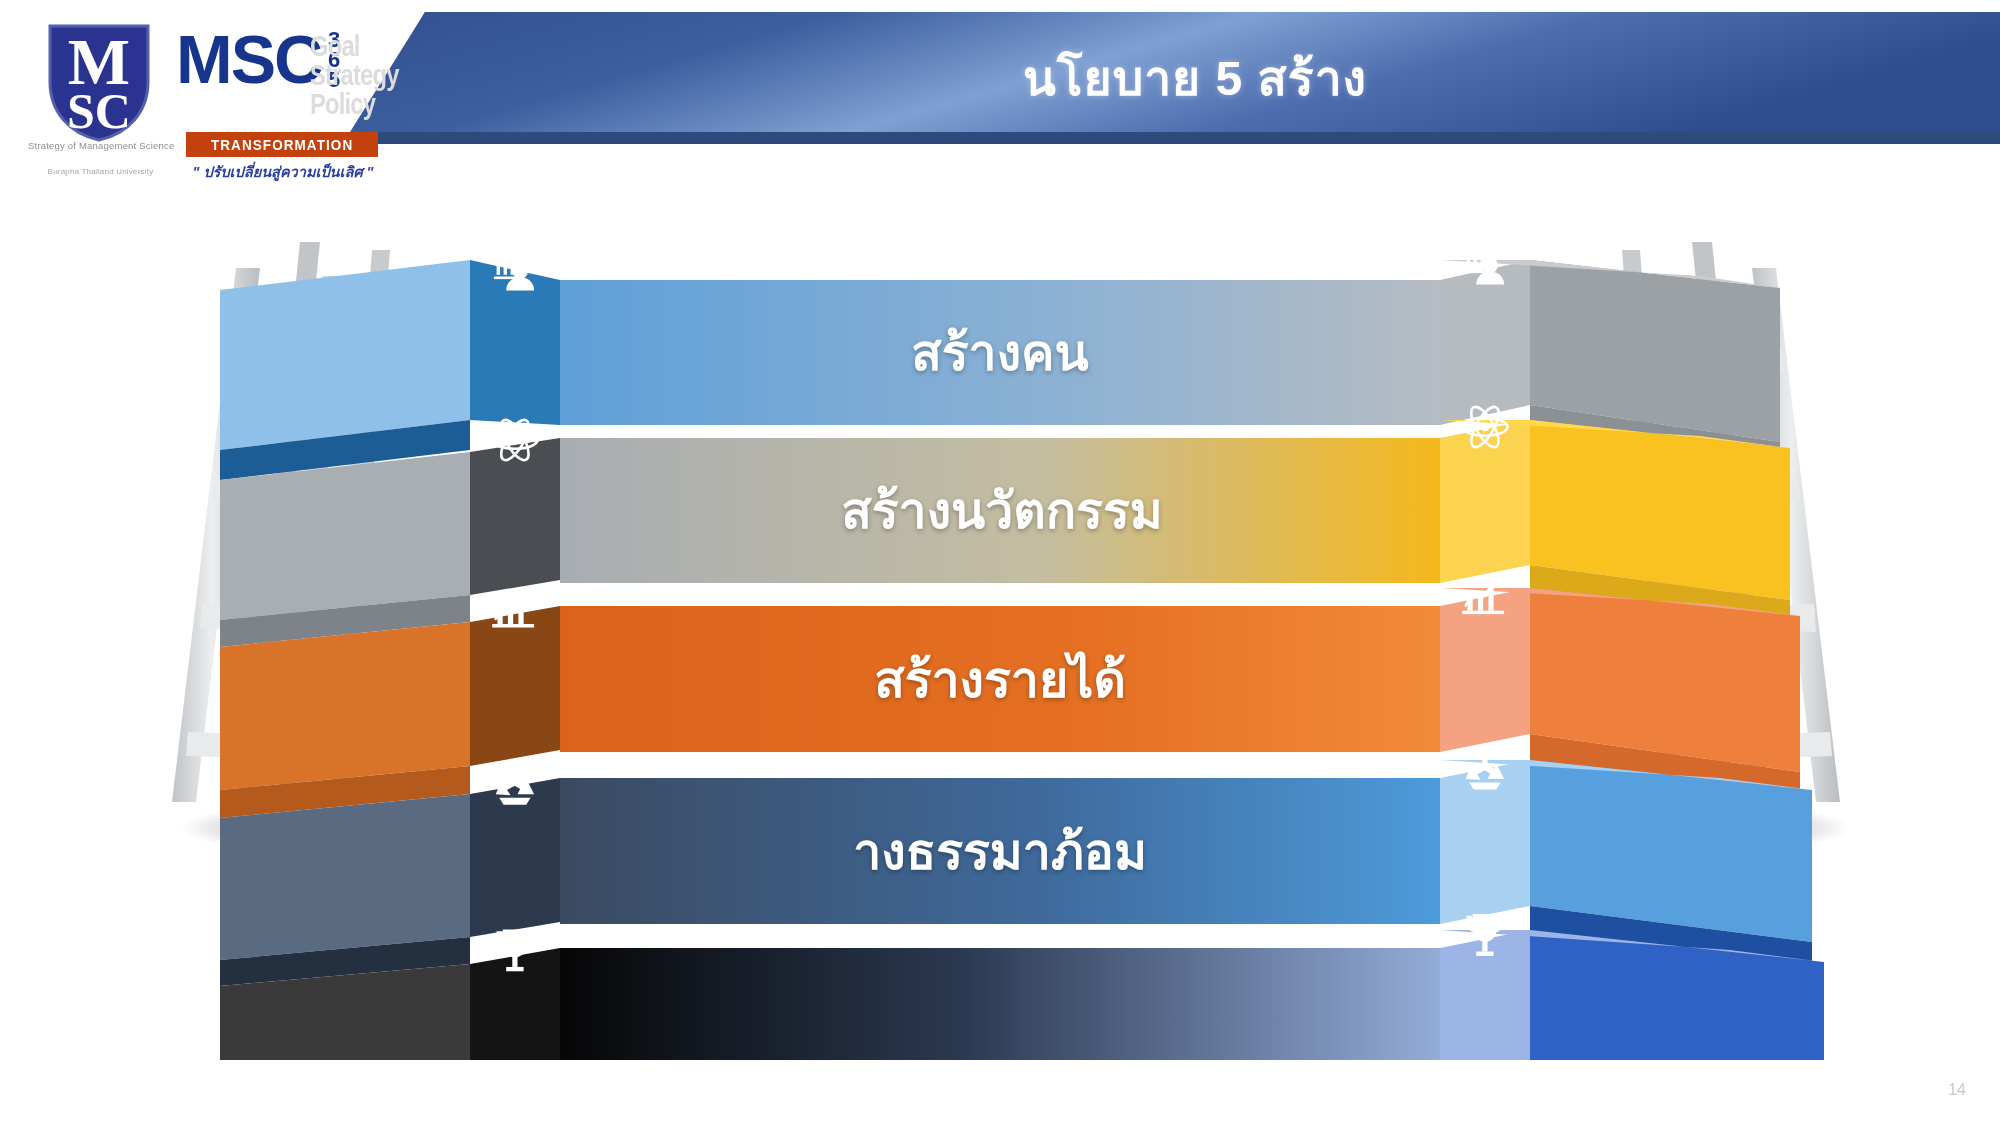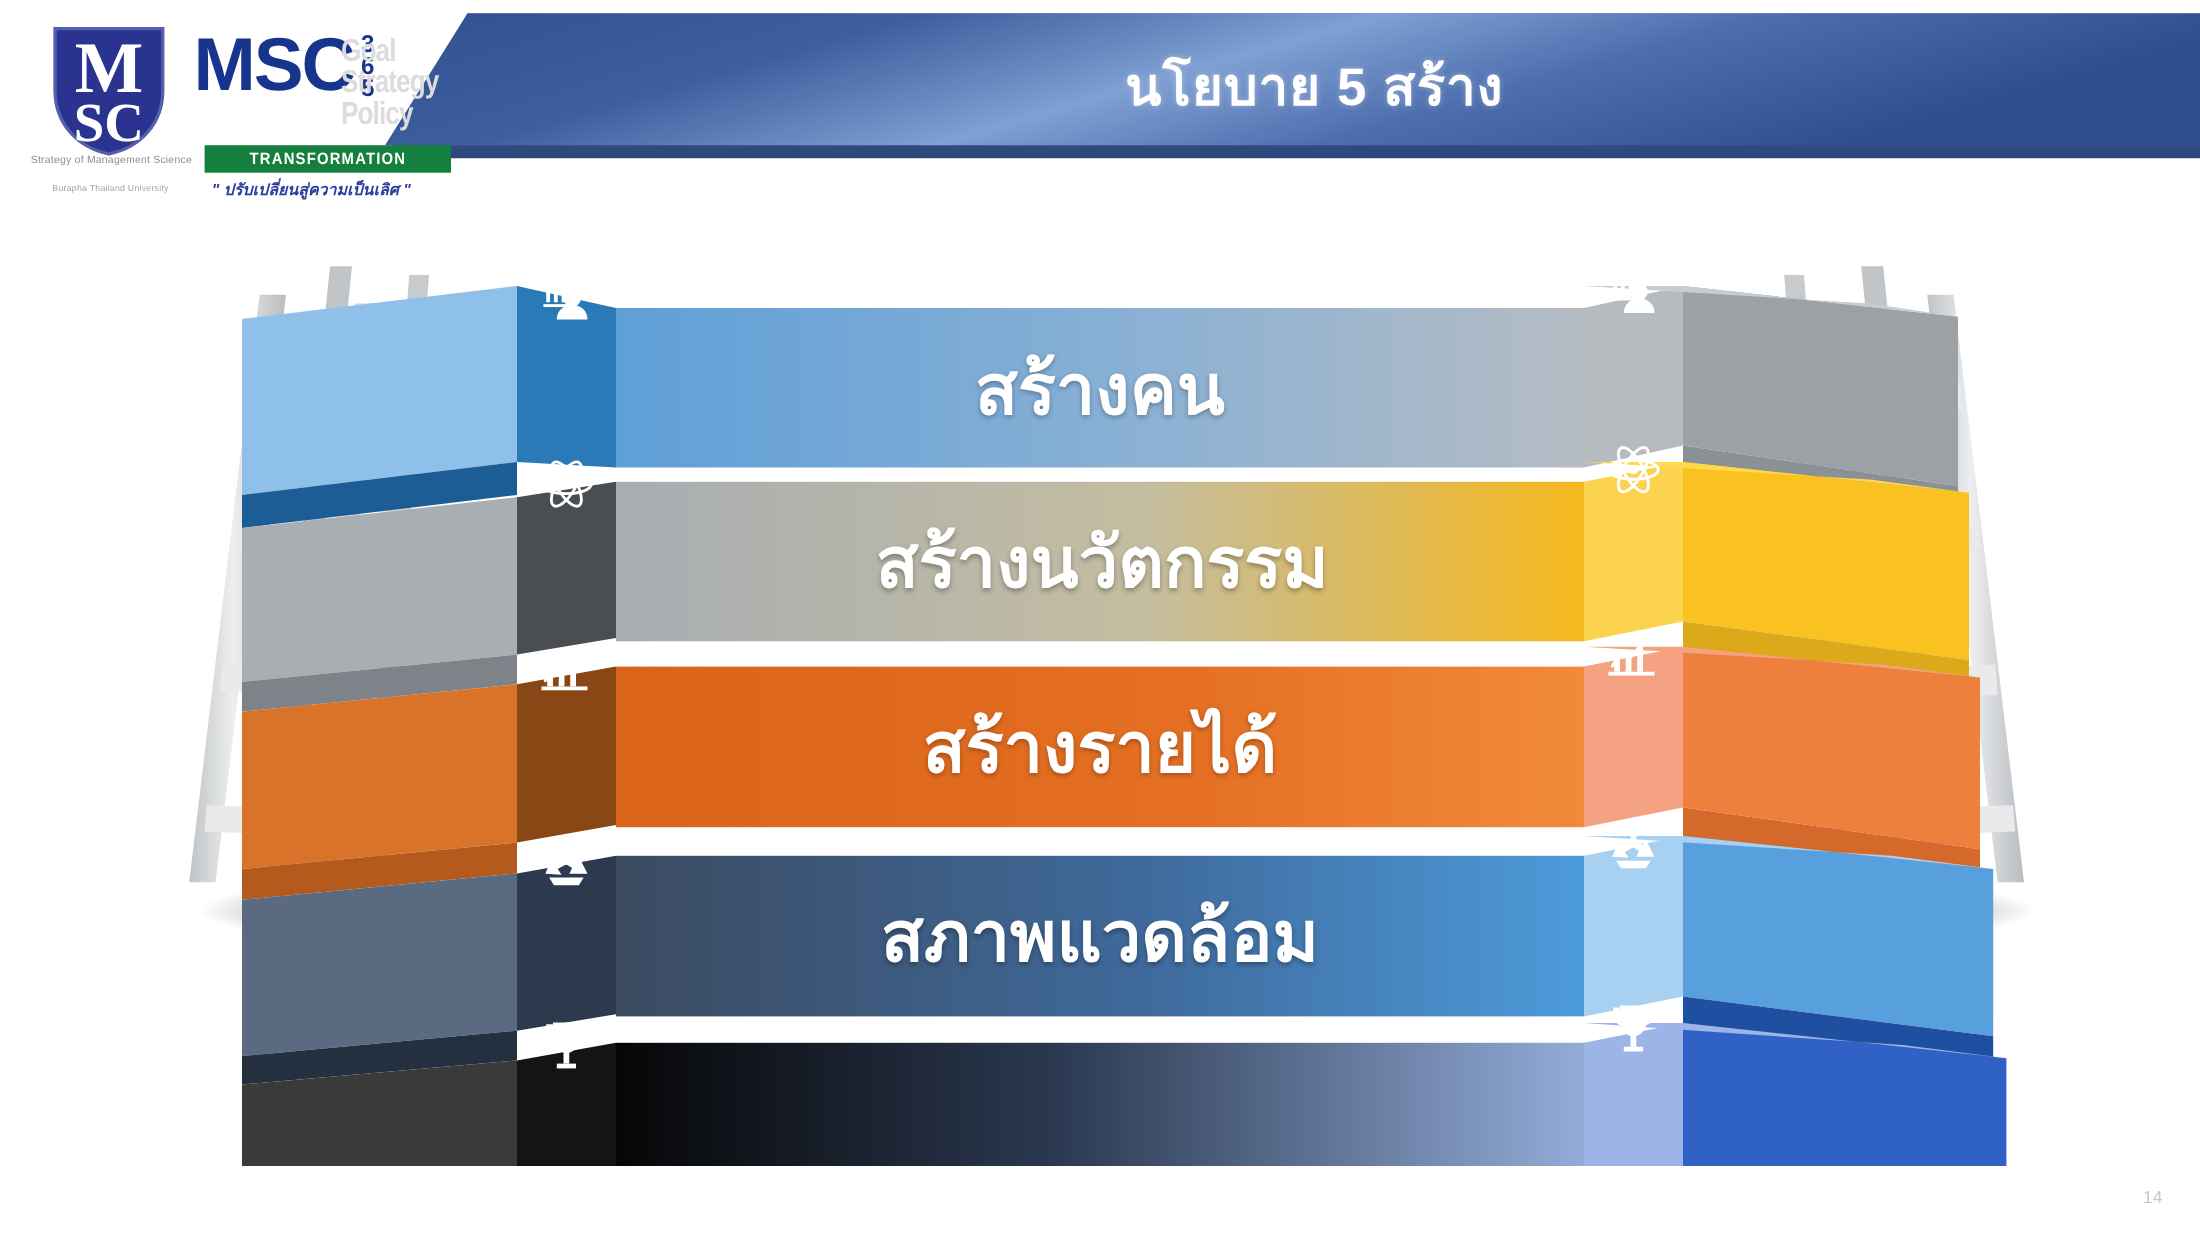--- a/index.html
+++ b/index.html
@@ -37,22 +37,22 @@
     font-weight: 700; font-size: 22px; line-height: .92;
     color: #17358c; letter-spacing: -1px;
   }
   .gsp { position: absolute; left: 282px; top: 20px; line-height: 1.0; }
   .gsp span {
     display: block; font-family: "Liberation Sans", sans-serif;
     font-weight: 700; font-size: 29px; color: #dcdcde;
     letter-spacing: -1px; transform: scaleX(.82); transform-origin: left center;
   }
   .transform-bar {
-    position: absolute; left: 10px; top: 104px; width: 224px; height: 25px;
-    background: #15803d; display: flex; align-items: center; justify-content: center;
+    position: absolute; left: 10px; top: 104px; width: 192px; height: 25px;
+    background: #c2410c; display: flex; align-items: center; justify-content: center;
   }
   .transform-bar span {
     color: #fff; font-weight: 700; font-size: 15px; letter-spacing: 1.2px;
     transform: scaleX(.9);
   }
   .thai-tagline {
     position: absolute; left: 2px; top: 132px; width: 210px; text-align: center;
     color: #2a3fa0; font-style: italic; font-weight: 700; font-size: 14.5px;
     white-space: nowrap;
   }
@@ -73,21 +73,21 @@
 
   .stack { position: absolute; left: 0px; top: 0px; width: 2000px; height: 880px; }
 
   .row { position: absolute; }
   .row-bar {
     position: absolute; height: 100%; left: 0; right: 0;
     display: flex; align-items: center; justify-content: center;
   }
   .row-label {
     position: relative; z-index: 6;
-    color: #ffffff; font-weight: 700; font-size: 64px;
+    color: #ffffff; font-weight: 700; font-size: 50px;
     text-shadow: 0 2px 5px rgba(0,0,0,.30);
     white-space: nowrap;
     font-family: "Liberation Sans", "DejaVu Sans", sans-serif;
   }
 
   .icon-tile {
     position: absolute; z-index: 8;
     display: flex; align-items: center; justify-content: center;
   }
   .icon-tile svg { width: 62%; height: 62%; fill: #ffffff; }
@@ -419,20 +419,20 @@
           <span class="row-label">สร้างนวัตกรรม</span>
         </div>
     </div>
     <div class="row" style="left:560px; top:426px; width:880px; height:146px;">
       <div class="row-bar">
           <span class="row-label">สร้างรายได้</span>
         </div>
     </div>
     <div class="row" style="left:560px; top:598px; width:880px; height:146px;">
       <div class="row-bar">
-          <span class="row-label">สภาพแวดล้อม</span>
+          <span class="row-label">างธรรมาภ้อม</span>
         </div>
     </div>
 
   </div>
 
   <div class="pagenum">14</div>
 </div>
 
 </body></html>

